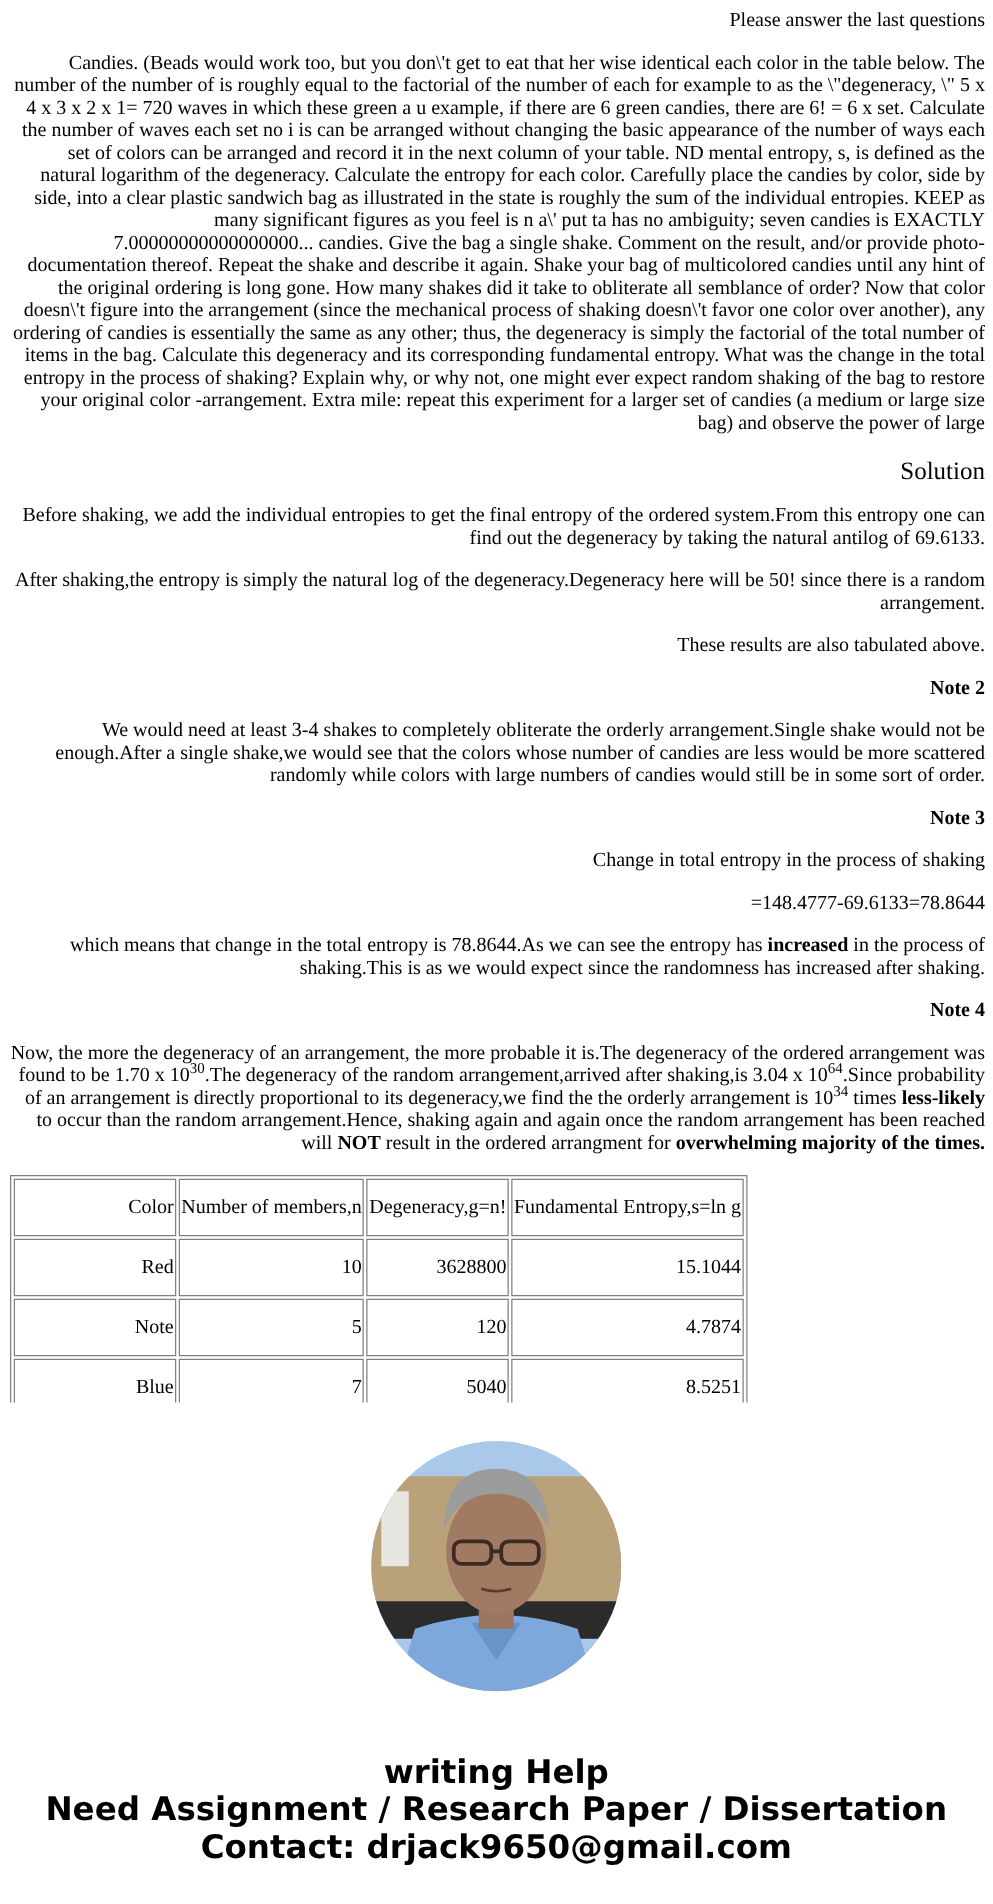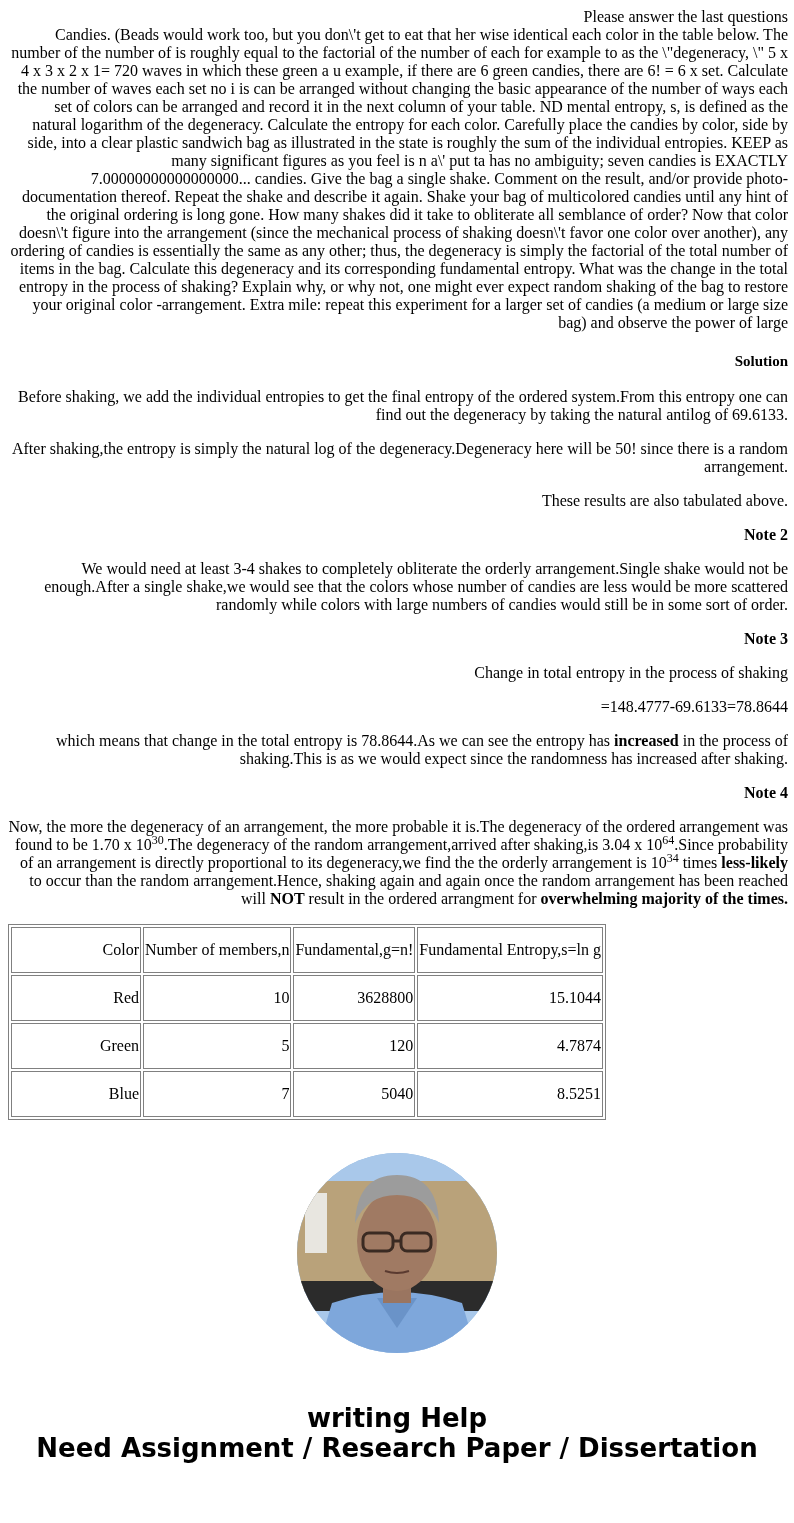--- a/index.html
+++ b/index.html
@@ -17,24 +17,24 @@
       position: absolute;
       left: 8px;
       top: 0;
       width: 780px;
       height: 1122px;
       overflow: hidden;
       text-align: right;
     }
     p { margin: 0; }
     .intro { margin-top: 8px; }
-    .question { }
+    .question { margin-top: 16px; }
     h3.solution {
-      font-size: 15px;
-      font-weight: bold;
+      font-size: 20px;
+      font-weight: normal;
       margin: 18px 0 0 0;
       line-height: 22px;
     }
     .note-title { font-weight: bold; margin-top: 16px; }
     .para { margin-top: 16px; }
     sup { font-size: 12px; line-height: 0; vertical-align: super; font-family: Liberation Serif, serif; }
     table.data-table {
       margin-top: 16px;
       border: 1px solid #808080;
       border-collapse: separate;
@@ -95,31 +95,31 @@
   <p class="para"><span>which means that change in the total entropy is 78.8644.As we can see the entropy has </span><b>increased</b><span> in the process of shaking.This is as we would expect since the randomness has increased after shaking.</span></p>
 
   <p class="note-title">Note 4</p>
   <p class="para"><span>Now, the more the degeneracy of an arrangement, the more probable it is.The degeneracy of the ordered arrangement was found to be 1.70 x 10</span><sup>30</sup><span>.The degeneracy of the random arrangement,arrived after shaking,is 3.04 x 10</span><sup>64</sup><span>.Since probability of an arrangement is directly proportional to its degeneracy,we find the the orderly arrangement is 10</span><sup>34</sup><span> times </span><b>less-likely</b><span> to occur than the random arrangement.Hence, shaking again and again once the random arrangement has been reached will </span><b>NOT</b><span> result in the ordered arrangment for </span><b>overwhelming majority of the times.</b></p>
 
   <table class="data-table">
     <tbody>
         <tr>
       <td class="c1">Color</td>
       <td class="c2">Number of members,n</td>
-      <td class="c3">Fundamental,g=n!</td>
+      <td class="c3">Degeneracy,g=n!</td>
       <td>Fundamental Entropy,s=ln g</td>
     </tr>
     <tr>
       <td>Red</td>
       <td>10</td>
       <td>3628800</td>
       <td>15.1044</td>
     </tr>
     <tr>
-      <td>Green</td>
+      <td>Note</td>
       <td>5</td>
       <td>120</td>
       <td>4.7874</td>
     </tr>
     <tr>
       <td>Blue</td>
       <td>7</td>
       <td>5040</td>
       <td>8.5251</td>
     </tr>
@@ -141,13 +141,14 @@
     <rect x="66" y="80" width="30" height="18" rx="6" fill="none" stroke="#3a2a22" stroke-width="3"></rect>
     <rect x="104" y="80" width="30" height="18" rx="6" fill="none" stroke="#3a2a22" stroke-width="3"></rect>
     <line x1="96" y1="88" x2="104" y2="88" stroke="#3a2a22" stroke-width="3"></line>
     <path d="M88 118 Q100 122 112 118" stroke="#5a3a30" stroke-width="2" fill="none"></path>
   </svg>
 </div>
 
 <div class="promo">
   <div>writing Help</div>
   <div>Need Assignment / Research Paper / Dissertation</div>
+  <div>Contact: drjack9650@gmail.com</div>
 </div>
 
 </body></html>

